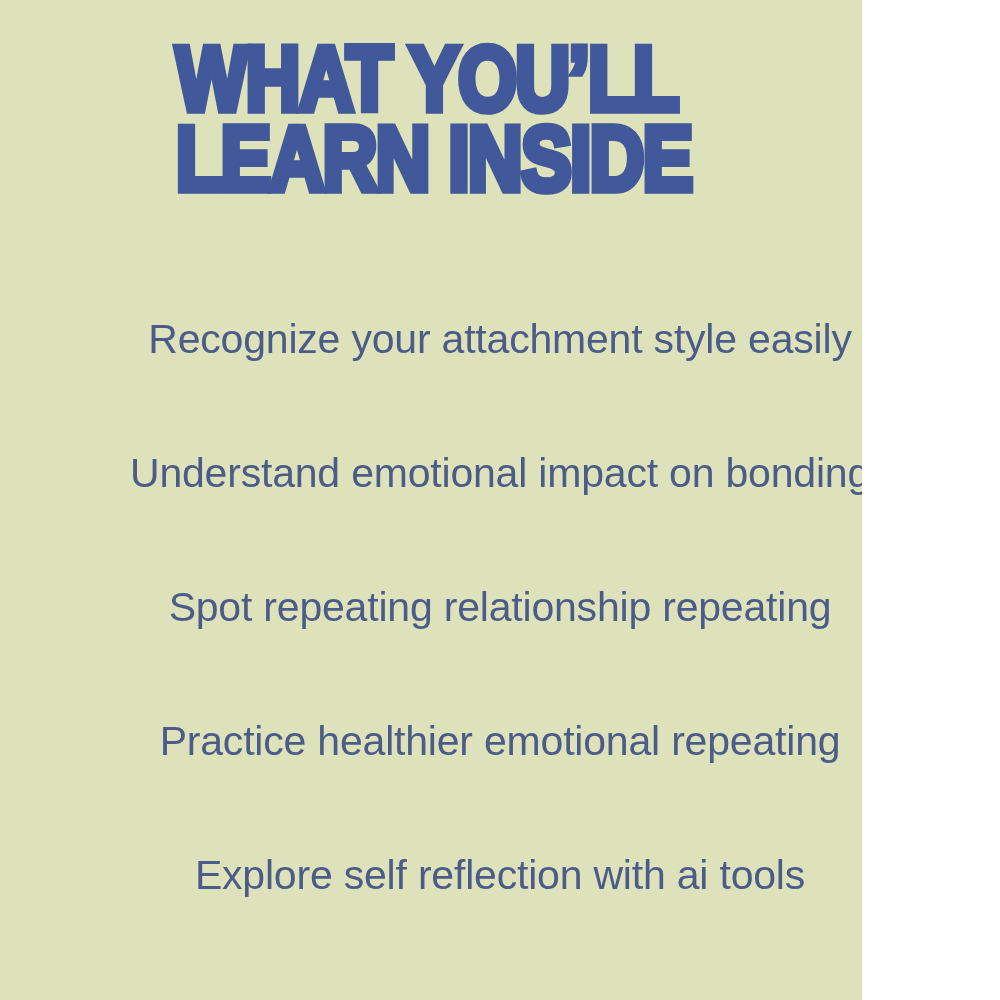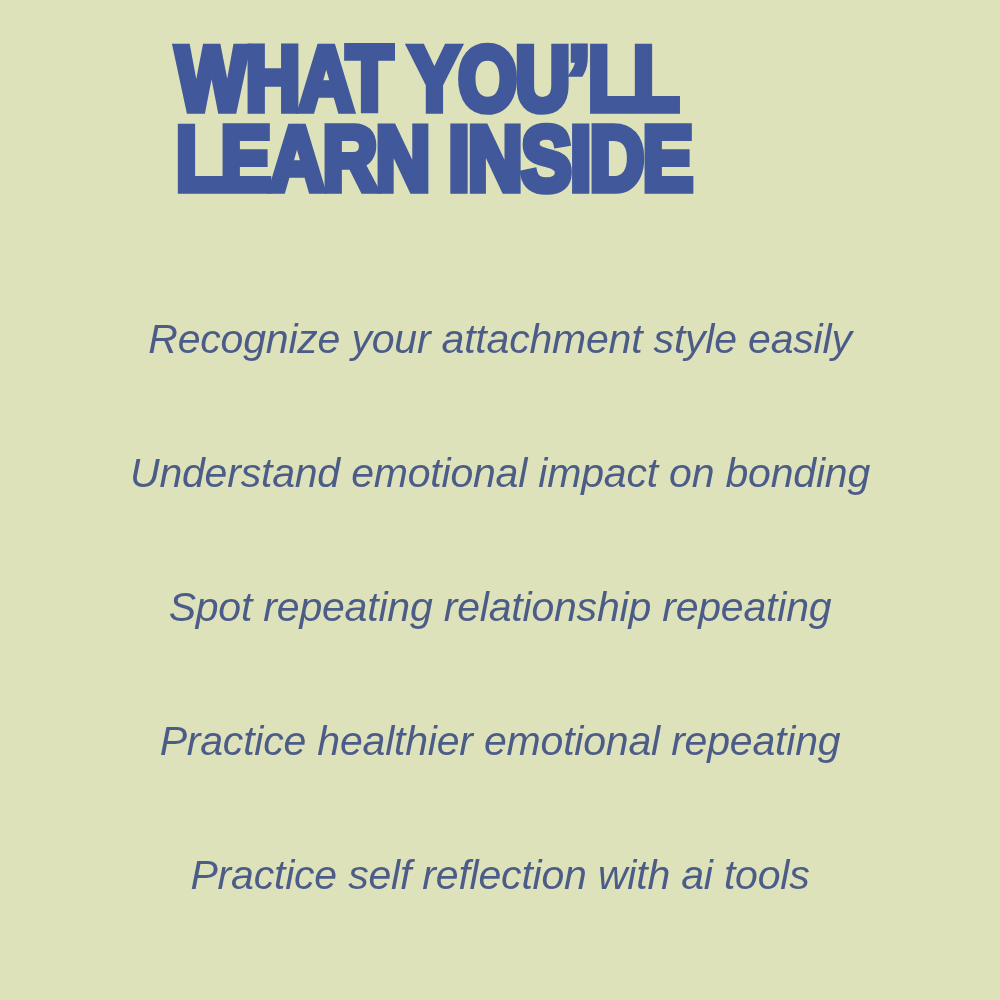--- a/index.html
+++ b/index.html
@@ -11,21 +11,21 @@
   body {
     width: 1000px;
     height: 1000px;
     overflow: hidden;
     font-family: "Liberation Sans", "DejaVu Sans", sans-serif;
     -webkit-font-smoothing: antialiased;
   }
 
   #poster {
     position: relative;
-    width: 1000px;
+    width: 862px;
     height: 1000px;
     background: #dee2ba;
     box-sizing: border-box;
     overflow: hidden;
   }
 
   
   #heading {
     position: absolute;
     left: 176px;
@@ -58,21 +58,20 @@
     transform: scaleX(0.92) scaleY(1.10);
     margin-top: 8px;
   }
 
   
   #benefits {
     position: absolute;
     left: 0;
     top: 272px;
     width: 1000px;
-    font-style: italic;
   }
 
   .benefit-line {
     display: block;
     width: 100%;
     text-align: center;
     color: #4c5c88;
     font-family: "Liberation Sans", "DejaVu Sans", sans-serif;
     font-weight: 400;
     font-size: 41px;
@@ -90,16 +89,16 @@
   <div id="heading">
     <span class="heading-line" id="heading-line-1">WHAT YOU’LL</span>
     <span class="heading-line" id="heading-line-2">LEARN INSIDE</span>
   </div>
 
   <div id="benefits">
     <span class="benefit-line">Recognize your attachment style easily</span>
     <span class="benefit-line">Understand emotional impact on bonding</span>
     <span class="benefit-line">Spot repeating relationship repeating</span>
     <span class="benefit-line">Practice healthier emotional repeating</span>
-    <span class="benefit-line">Practice self reflection with ai tools</span>
+    <span class="benefit-line">Explore self reflection with ai tools</span>
   </div>
 
 </div>
 
 </body></html>

